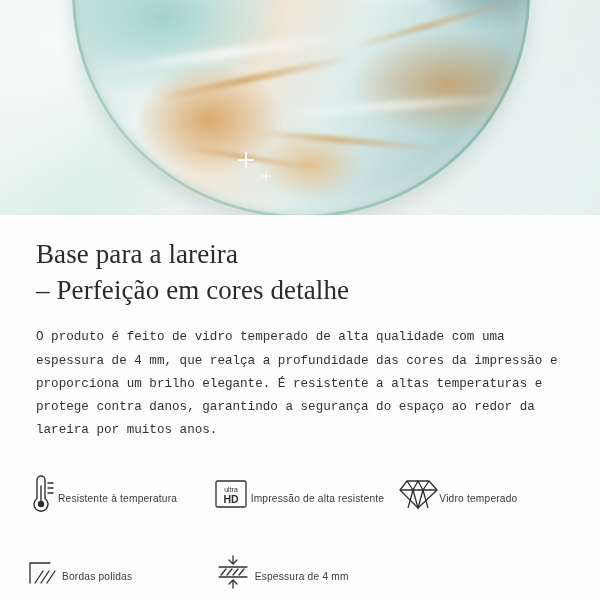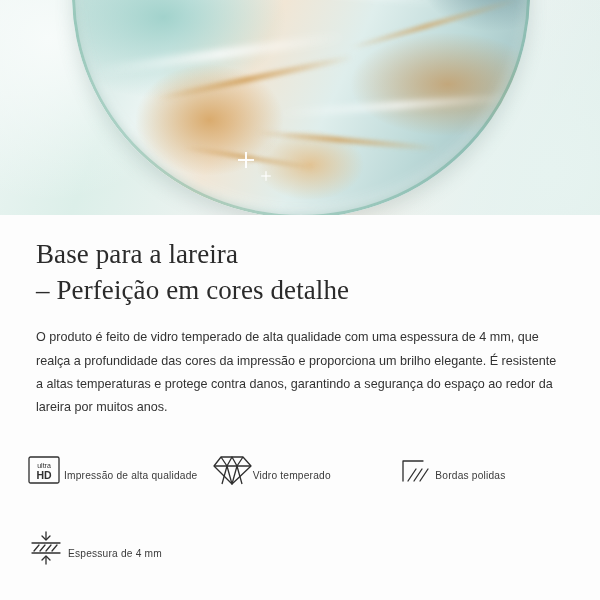--- a/index.html
+++ b/index.html
@@ -111,21 +111,21 @@
     font-family: "Liberation Serif", serif;
     font-size: 27px;
     line-height: 1.32;
     color: #2b2b2b;
     font-weight: 400;
     margin: 0 0 18px 0;
     letter-spacing: 0.1px;
   }
   .headline .l2 { display: block; }
   .body-text {
-    font-family: Liberation Sans, sans-serif;
+    font-family: Liberation Mono, monospace;
     font-size: 12.6px;
     line-height: 1.85;
     color: #333333;
     margin: 0;
     max-width: 540px;
   }
 
   
   .features {
     display: grid;
@@ -181,30 +181,41 @@
   <div class="content">
     <h1 class="headline">
       <span>Base para a lareira</span>
       <span class="l2">– Perfeição em cores detalhe</span>
     </h1>
     <p class="body-text">O produto é feito de vidro temperado de alta qualidade com uma espessura de 4 mm, que realça a profundidade das cores da impressão e proporciona um brilho elegante. É resistente a altas temperaturas e protege contra danos, garantindo a segurança do espaço ao redor da lareira por muitos anos.</p>
   </div>
 
   <div class="features">
 
+    <div class="feature">
+      <div class="feature-icon">
+        <svg width="34" height="40" viewBox="0 0 34 40" fill="none" stroke="#2f2f2f" stroke-width="1.4" stroke-linecap="round">
+          <path d="M13 6a4 4 0 0 1 8 0v18.5a7 7 0 1 1-8 0V6z"></path>
+          <path d="M17 12v14.5"></path>
+          <circle cx="17" cy="30" r="3.2" fill="#2f2f2f" stroke="none"></circle>
+          <path d="M24 9h5M24 14h5M24 19h5"></path>
+        </svg>
+      </div>
+      <div class="feature-label">Resistente à temperatura</div>
+    </div>
 
     <div class="feature">
       <div class="feature-icon">
         <svg width="40" height="40" viewBox="0 0 40 40" fill="none" stroke="#2f2f2f" stroke-width="1.3">
           <rect x="5" y="7" width="30" height="26" rx="1.5"></rect>
           <text x="20" y="18" font-family="Liberation Sans, sans-serif" font-size="7" fill="#2f2f2f" stroke="none" text-anchor="middle">ultra</text>
           <text x="20" y="29" font-family="Liberation Sans, sans-serif" font-size="10.5" font-weight="bold" fill="#2f2f2f" stroke="none" text-anchor="middle">HD</text>
         </svg>
       </div>
-      <div class="feature-label">Impressão de alta qualidade</div>
+      <div class="feature-label">Impressão de alta resistente</div>
     </div>
 
 
     <div class="feature">
       <div class="feature-icon">
         <svg width="42" height="36" viewBox="0 0 42 36" fill="none" stroke="#2f2f2f" stroke-width="1.3" stroke-linejoin="round">
           <path d="M10 5h22l8 9-19 18L3 14l7-9z"></path>
           <path d="M3 14h37"></path>
           <path d="M10 5l6 9-5 18M32 5l-6 9 5 18"></path>
           <path d="M16 14l5-9 5 9-5 18-5-18z"></path>

